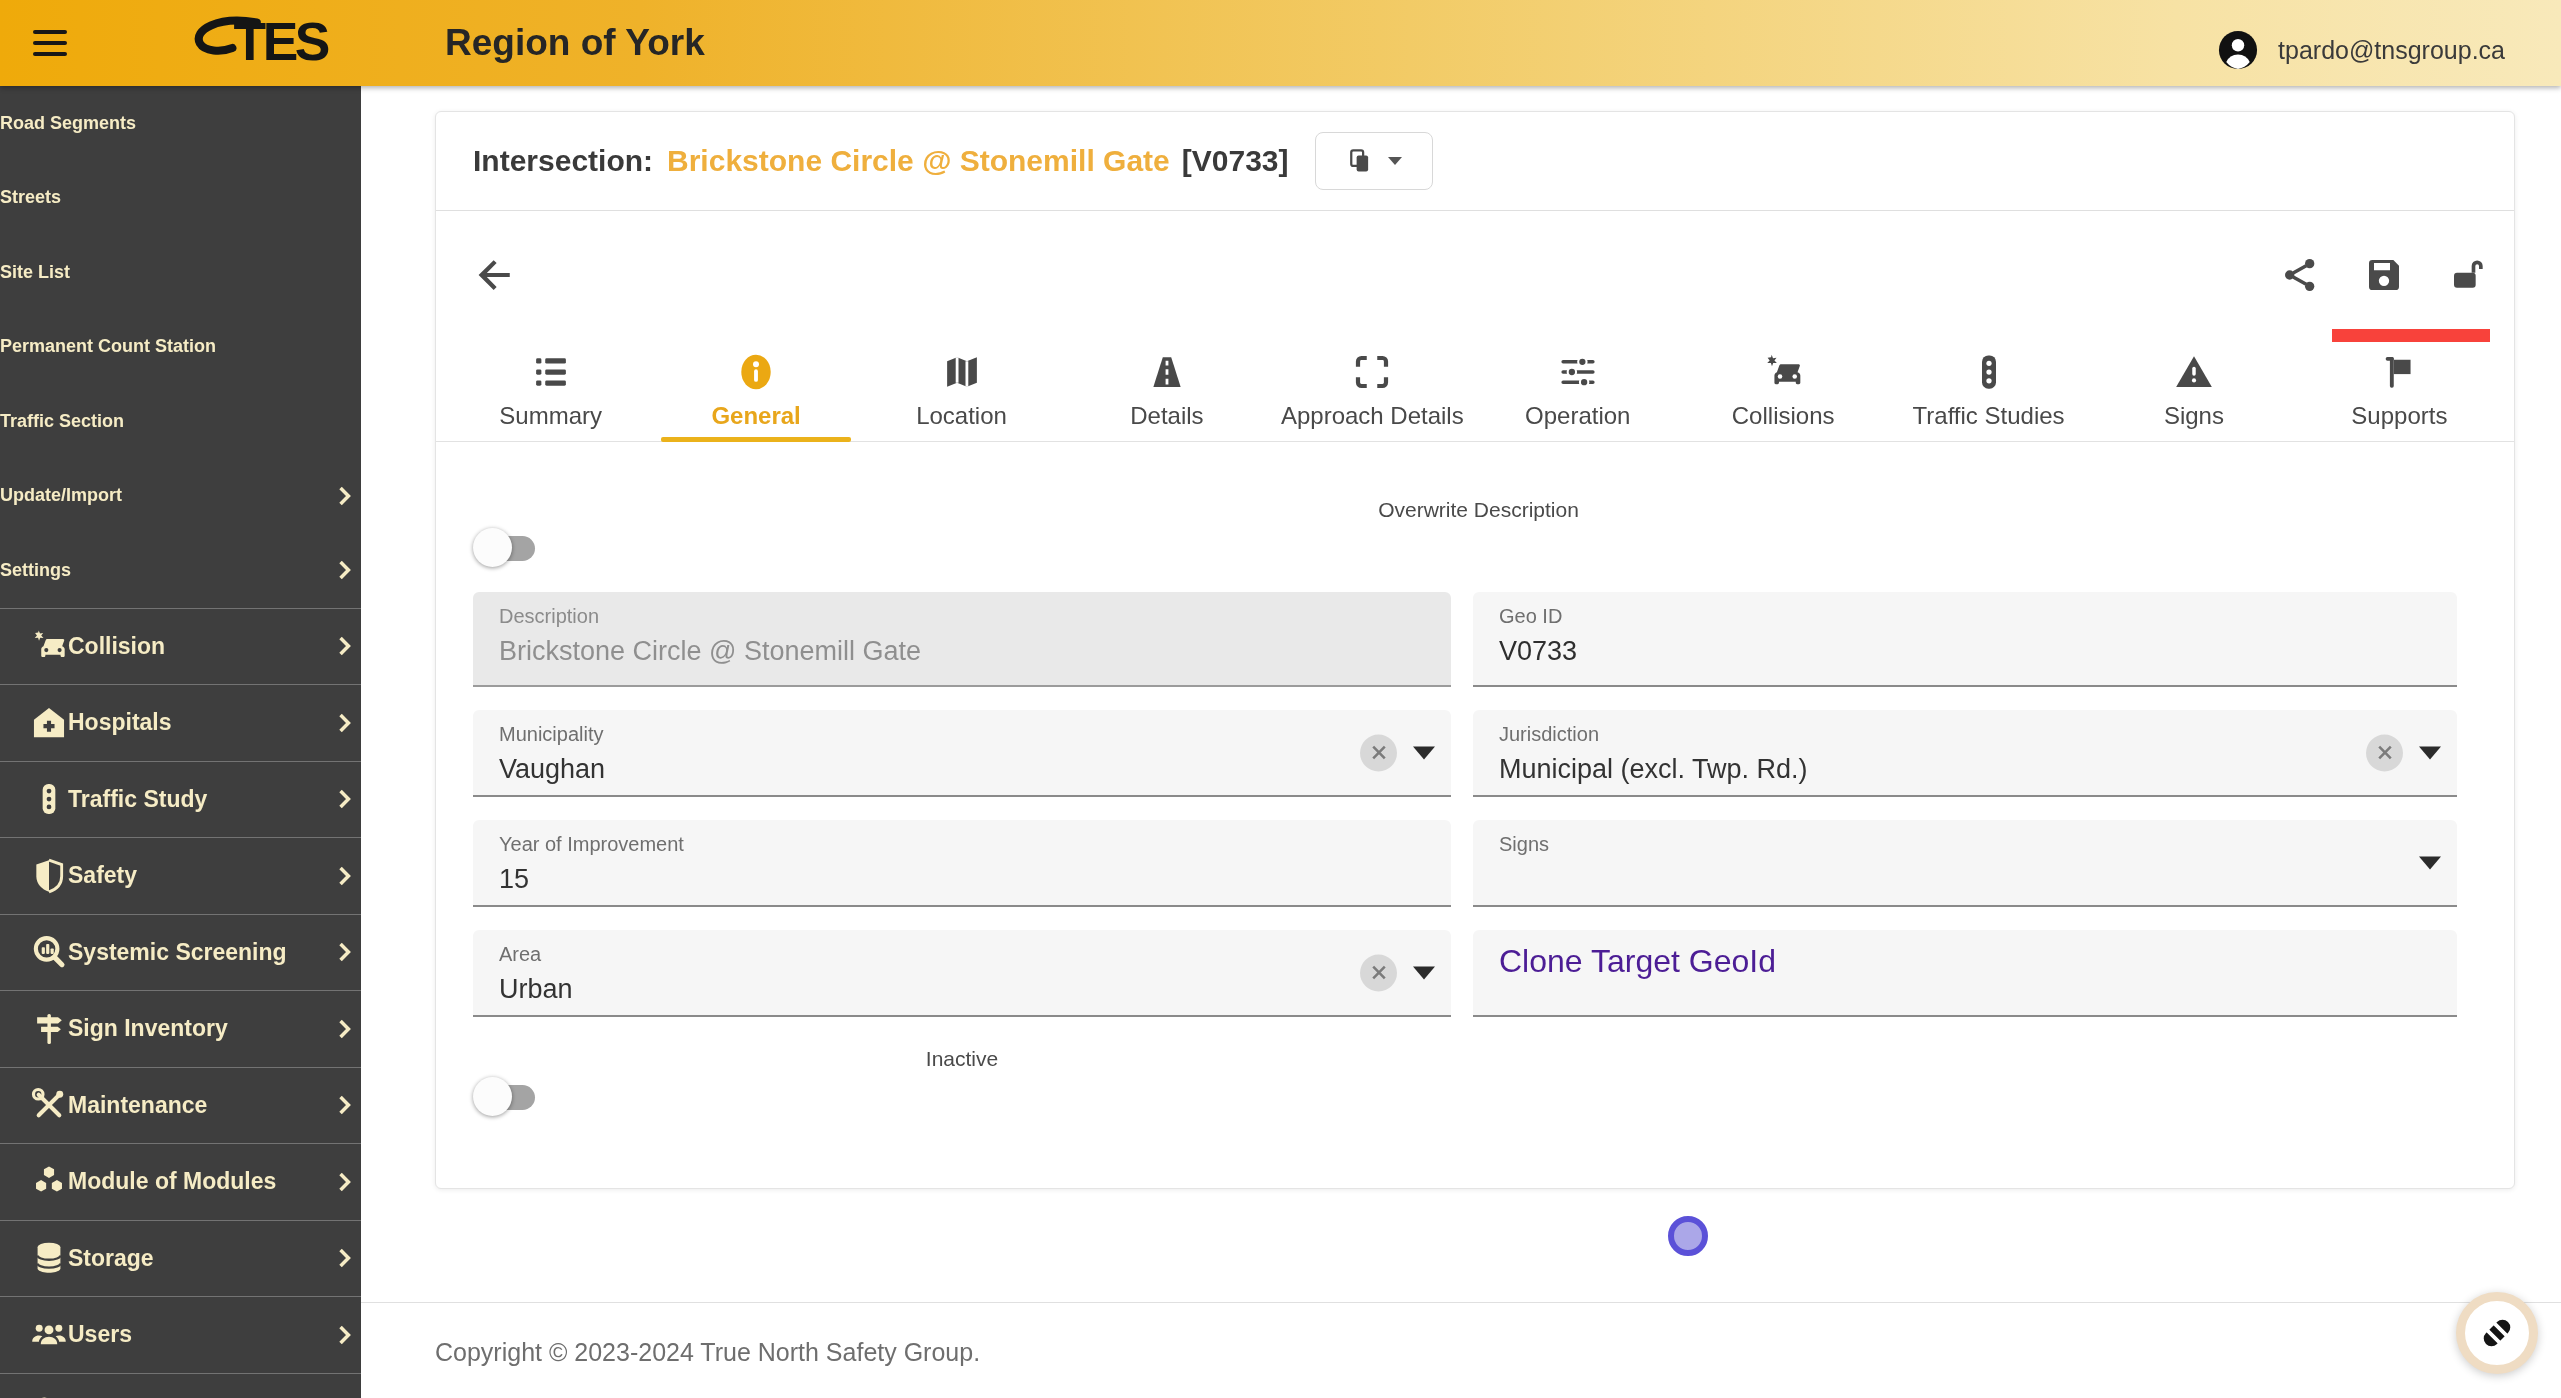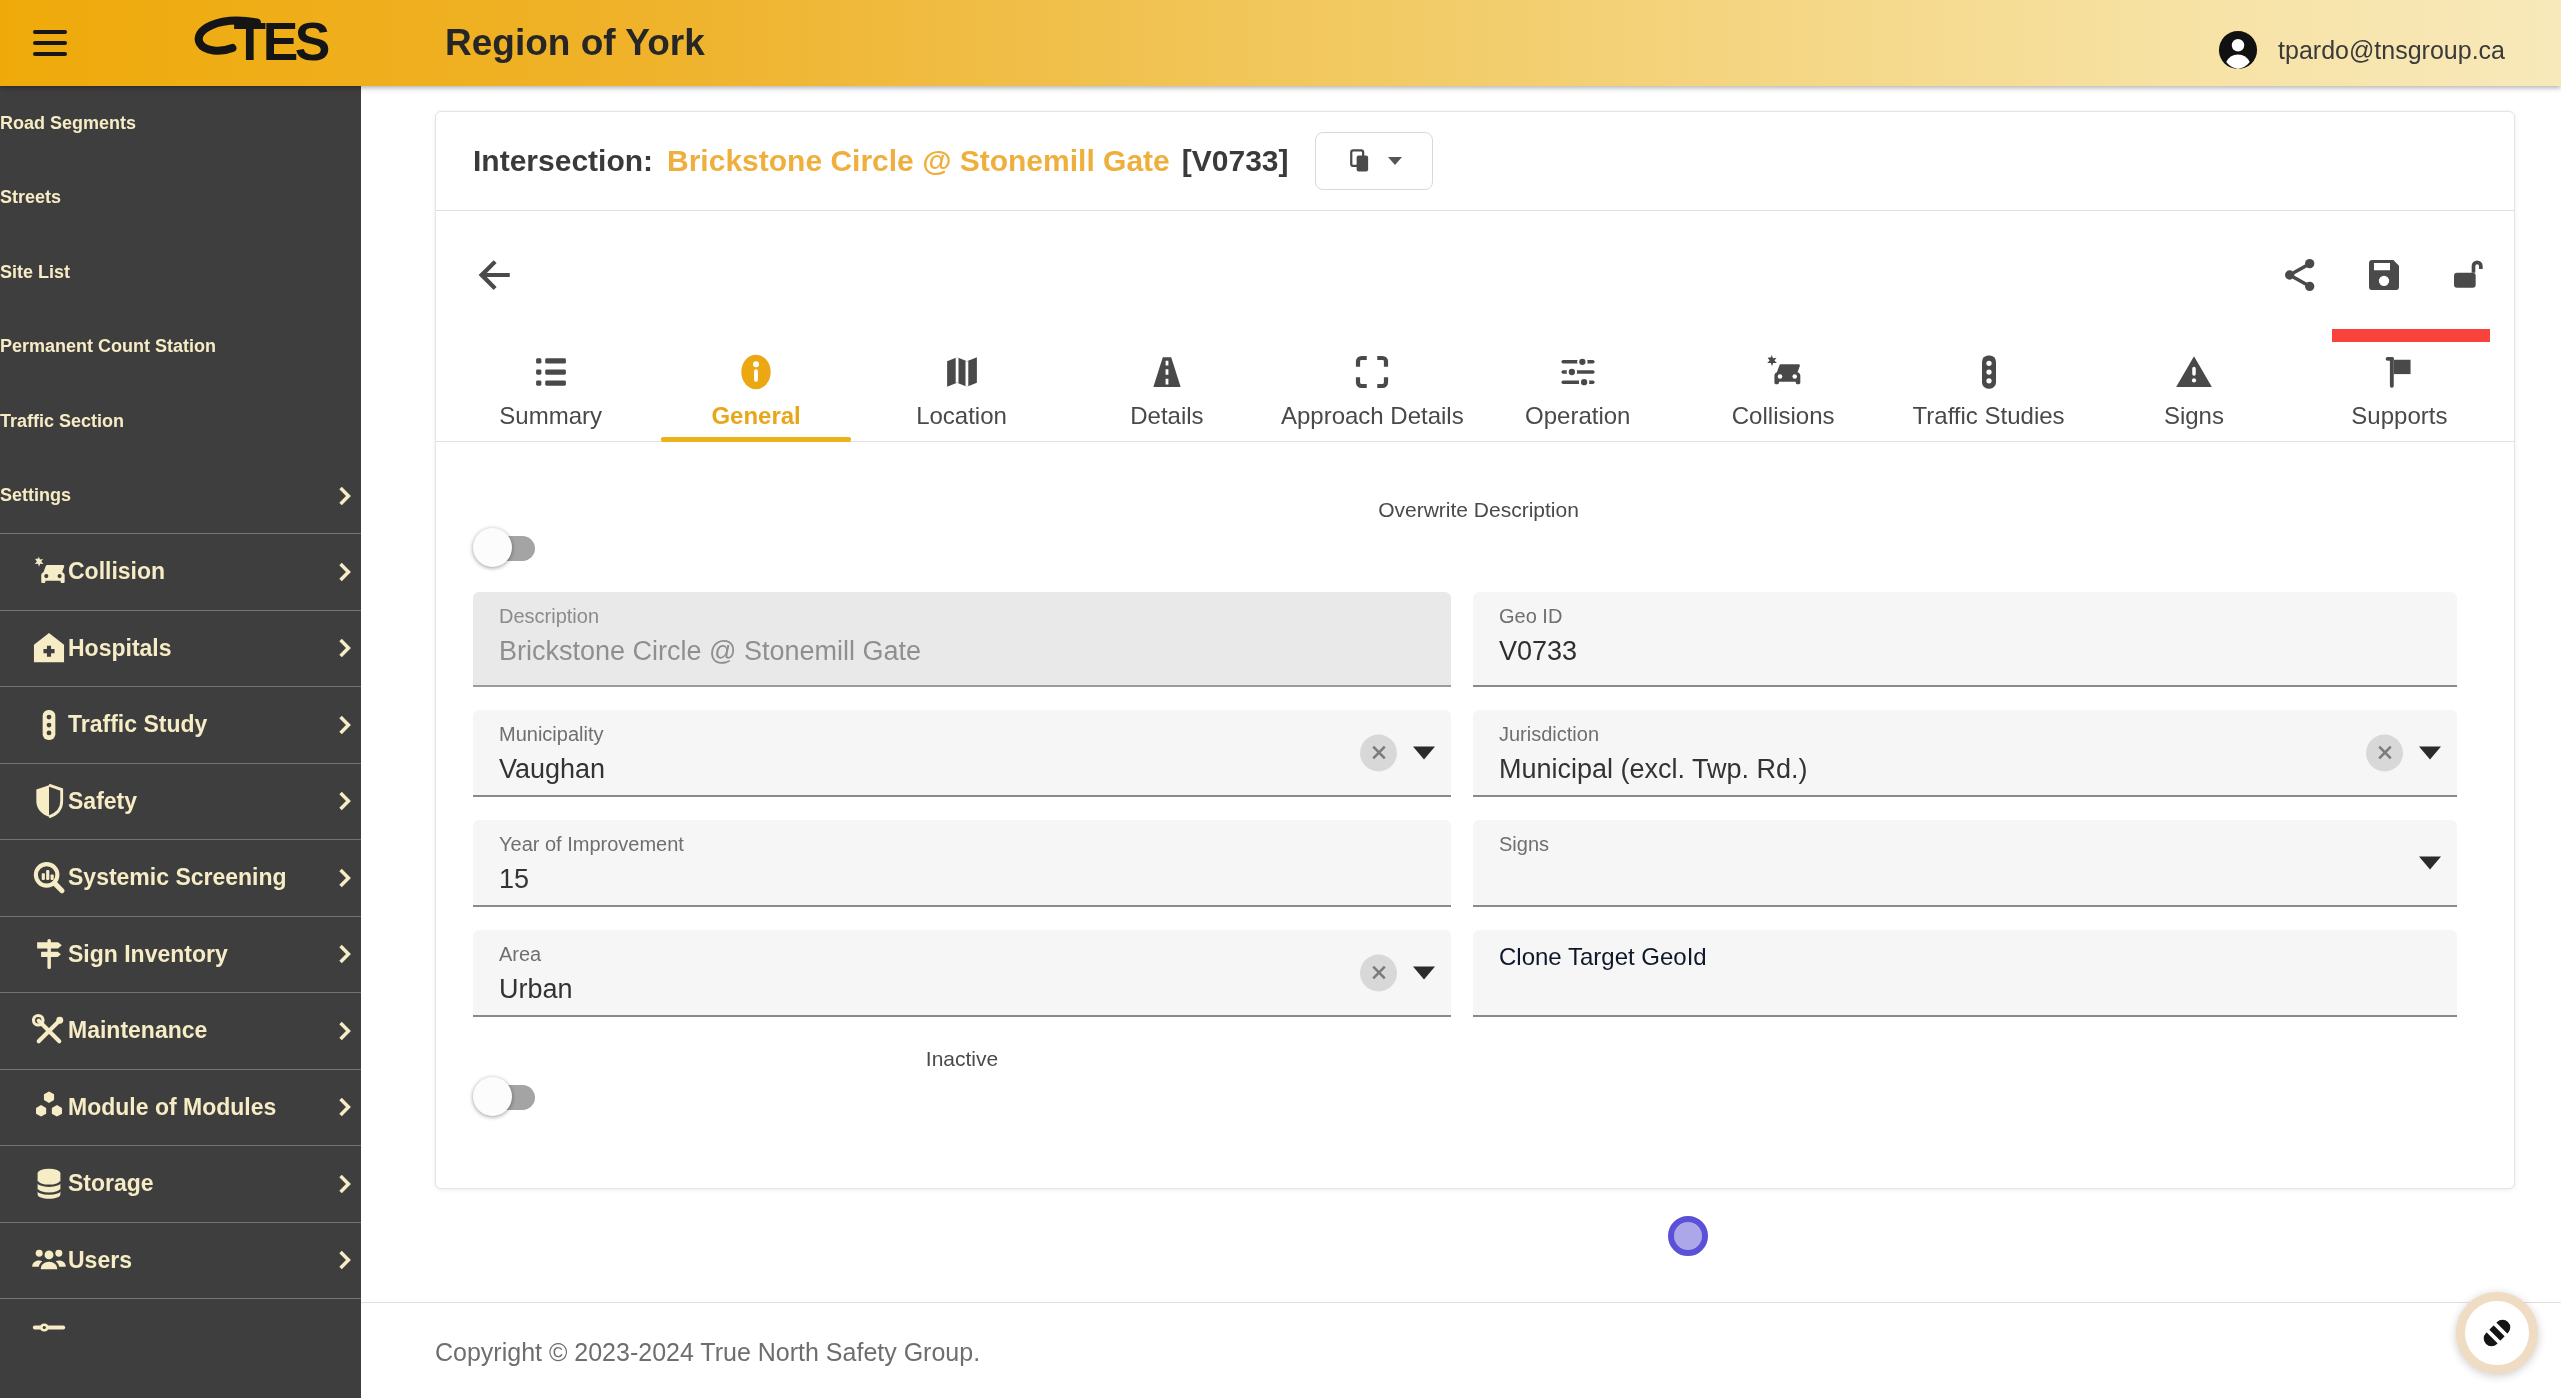--- a/index.html
+++ b/index.html
@@ -125,20 +125,26 @@
   <div class="side-sub">
       <span>Site List</span>
     </div>
   <div class="side-sub">
       <span>Permanent Count Station</span>
     </div>
   <div class="side-sub">
       <span>Traffic Section</span>
     </div>
   <div class="side-sub">
+      <span>Update/Import</span>
+    <span class="chev"><svg viewBox="0 0 8 12" width="13" height="19">
+          <path d="M1.5 1l5 5-5 5" stroke="currentColor" stroke-width="2.2" fill="none"></path>
+        </svg></span>
+    </div>
+  <div class="side-sub">
       <span>Settings</span>
     <span class="chev"><svg viewBox="0 0 8 12" width="13" height="19">
           <path d="M1.5 1l5 5-5 5" stroke="currentColor" stroke-width="2.2" fill="none"></path>
         </svg></span>
     </div>
 
   <div class="side-item">
     <svg class="si" viewBox="0 0 24 24" fill="#F6ECC5">
       <path d="M5.5 2.2l.8 1.9 2-.3-1.2 1.6 1.4 1.5-2.1-.1-.7 1.9-.6-1.9-2.1.1L4.4 5.4 3.2 3.8l2-.3z"></path>
       <path d="M20.3 12.1l1.3-3.6c.2-.5-.2-1-.7-1H11c-.5 0-.9.3-1.1.8l-1.4 3.8c-.8.3-1.4 1-1.4 1.9v4.2c0 .4.3.8.8.8h1c.4 0 .8-.3.8-.8v-.7h9.6v.7c0 .4.3.8.8.8h1c.4 0 .8-.3.8-.8V14c0-.9-.6-1.6-1.6-1.9z"></path>
@@ -465,21 +471,21 @@
                     <path d="M2.5 2.5l9 9M11.5 2.5l-9 9" stroke="#7B7B7B" stroke-width="2"></path>
                   </svg>
               </div>
               <div class="dd-caret"></div>
             </div>
           </div>
         </div>
 
         <div class="cell">
           <div class="field">
-            <div class="flabel" style="font-size:24px;color:#0f172a">Clone Target GeoId</div>
+            <div class="flabel" style="font-size:32px;color:#4c1d95">Clone Target GeoId</div>
             <div class="fvalue"></div>
           </div>
         </div>
         <div class="cell inactive-wrap">
           <div class="inactive-label">Inactive</div>
           <div class="toggle">
             <div class="track"></div>
               <div class="knob"></div>
           </div>
         </div>

